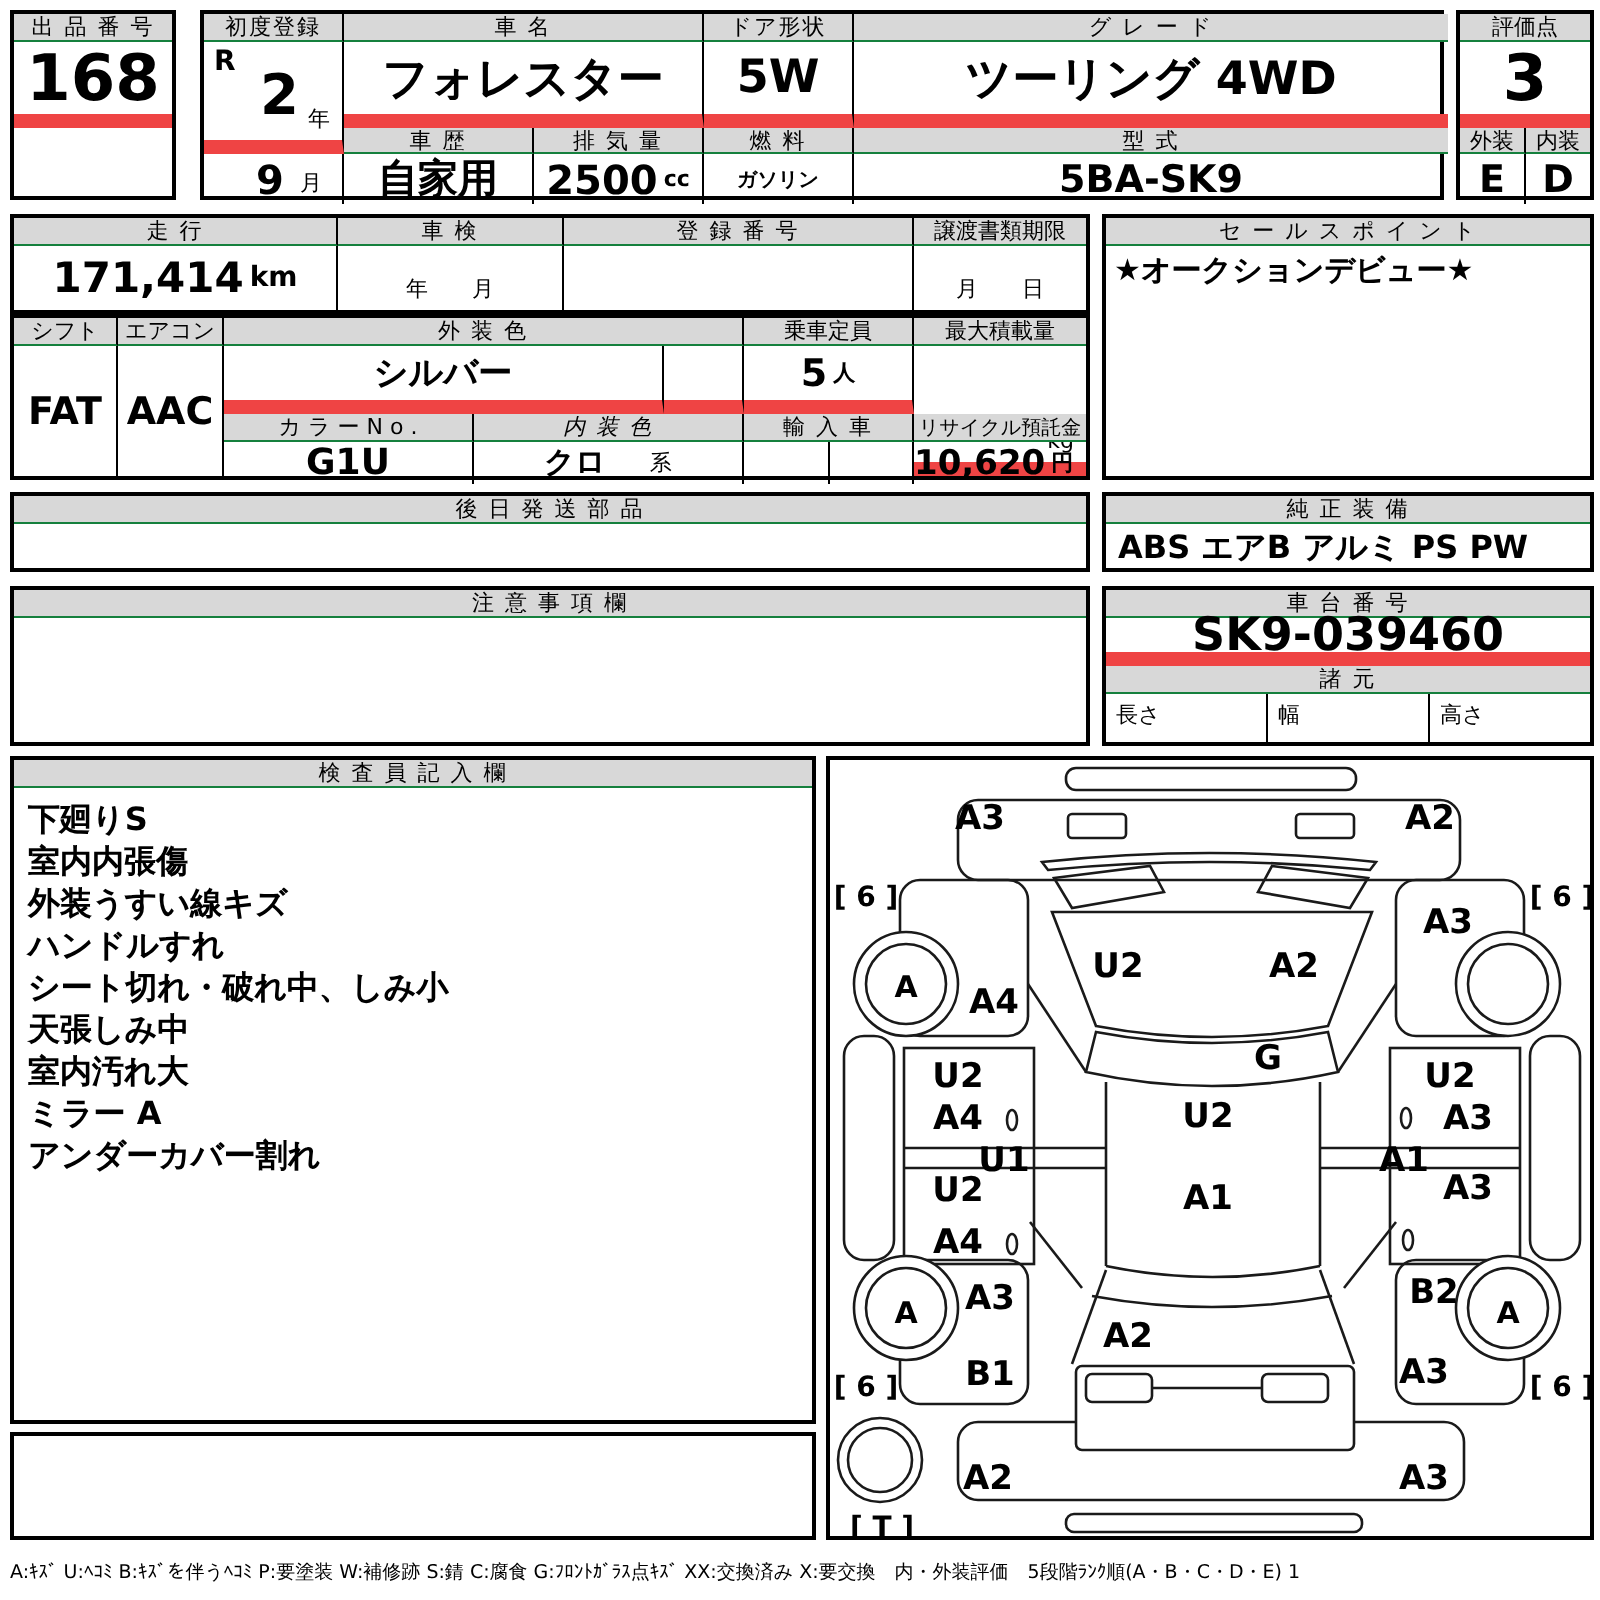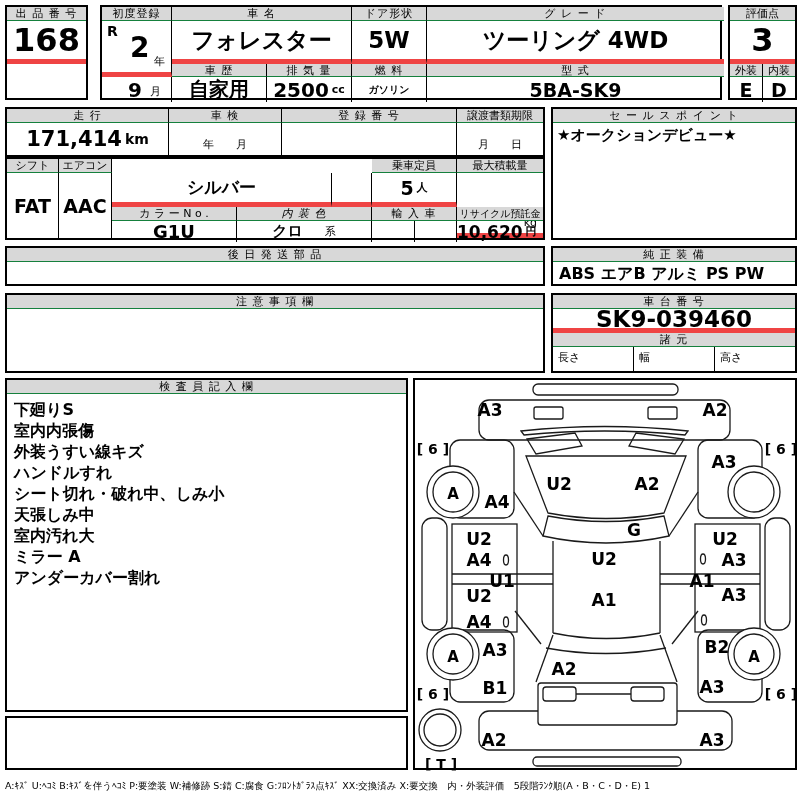--- a/index.html
+++ b/index.html
@@ -4,21 +4,21 @@
 <style>
   * { box-sizing: border-box; margin: 0; padding: 0; }
   html,body { width:800px; height:800px; background:#fff; color:#000;
     font-family:"DejaVu Sans","Liberation Sans",sans-serif; }
   .abs { position:absolute; }
   .box { position:absolute; border:2px solid #000; background:#fff; }
   .cell { position:absolute; }
   .hdr { background:#d8d8d8; border-bottom:1px solid #15803d; display:flex;
     align-items:center; justify-content:center; font-size:11px; letter-spacing:1px; }
   .br { border-right:1px solid #000; }
-  .bb { border-bottom:5px solid #ef4444; }
+  .bb { border-bottom:7px solid #ef4444; }
   .v { display:flex; align-items:center; justify-content:center; font-weight:bold; }
   .small { font-size:11px; font-weight:normal; }
   .unit { font-size:11px; font-weight:bold; margin-left:3px; }
   
   #diagram { position:absolute; left:413px; top:378px; width:384px; height:392px;
     border:2px solid #000; }
   #diagram svg { position:absolute; left:0; top:0; }
   .dmg { position:absolute; transform:translate(-50%,-50%); font-weight:bold;
     white-space:nowrap; line-height:1; }
   .dmg.code { font-size:17px; }
@@ -97,20 +97,21 @@
 </div>
 
 <div class="box" style="left:551px; top:107px; width:246px; height:133px;">
   <div class="hdr cell" style="left:0; top:0; width:100%; height:14px;">セ ー ル ス ポ イ ン ト</div>
   <div class="cell" style="left:0; top:14px; width:100%; padding:3px 4px; font-weight:bold; font-size:15px;">★オークションデビュー★</div>
 </div>
 
 <div class="box" style="left:5px; top:157px; width:540px; height:83px;">
   <div class="hdr cell br" style="left:0; top:0; width:52px; height:14px; letter-spacing:0;">シフト</div>
   <div class="hdr cell br" style="left:52px; top:0; width:53px; height:14px; letter-spacing:0;">エアコン</div>
+  <div class="hdr cell br" style="left:105px; top:0; width:260px; height:14px;">外 装 色</div>
   <div class="hdr cell br" style="left:365px; top:0; width:85px; height:14px; letter-spacing:0;">乗車定員</div>
   <div class="hdr cell" style="left:450px; top:0; width:86px; height:14px; letter-spacing:0;">最大積載量</div>
 
   <div class="v cell br" style="left:0; top:14px; width:52px; height:65px; font-size:19px;">FAT</div>
   <div class="v cell br" style="left:52px; top:14px; width:53px; height:65px; font-size:19px;">AAC</div>
 
   <div class="v cell br bb" style="left:105px; top:14px; width:220px; height:34px; font-size:17px;">シルバー</div>
   <div class="cell br bb" style="left:325px; top:14px; width:40px; height:34px;"></div>
 
   <div class="hdr cell br" style="left:105px; top:48px; width:125px; height:14px; letter-spacing:0;">カ ラ ー N o .</div>

